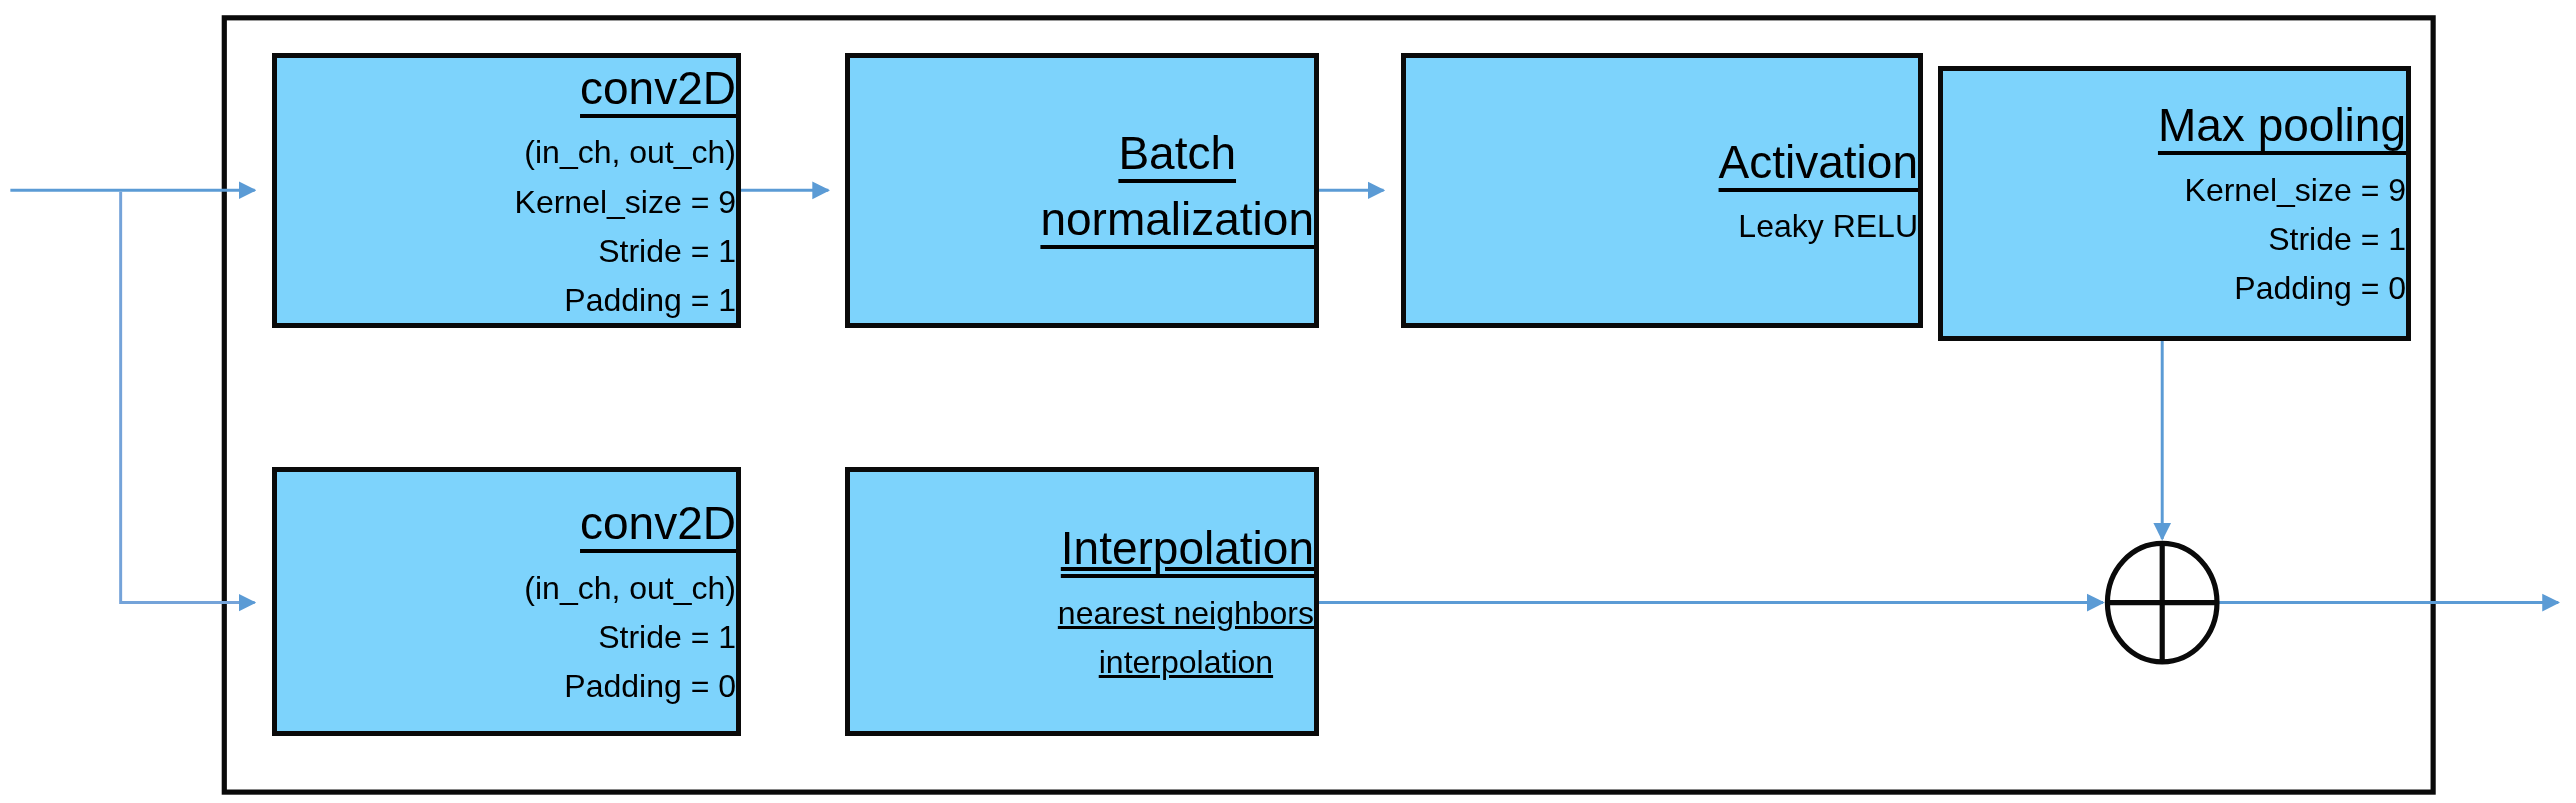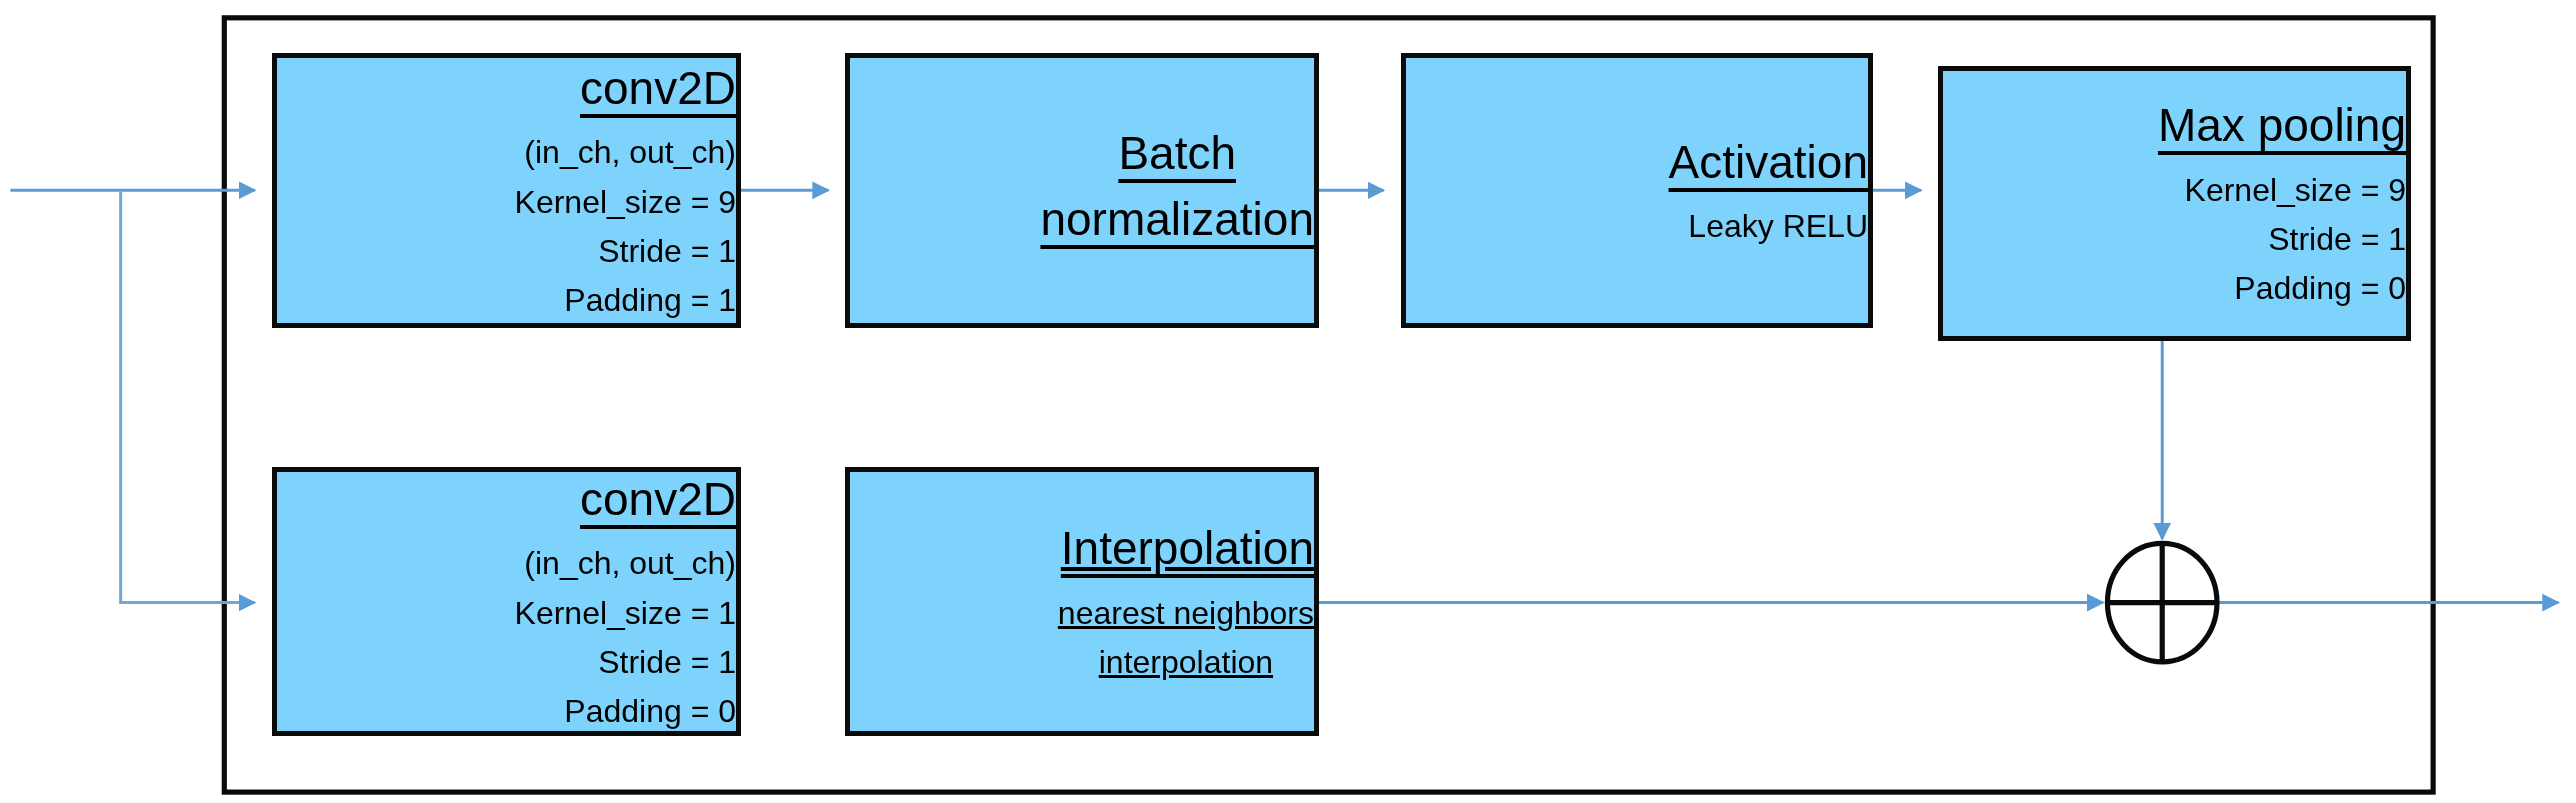--- a/index.html
+++ b/index.html
@@ -91,36 +91,35 @@
     <div class="param">Kernel_size = 9</div>
     <div class="param">Stride = 1</div>
     <div class="param">Padding = 1</div>
   </div>
 
   <div class="box" style="left:833px; top:53px; width:474px; height:275px;">
     <div class="title">Batch
 normalization</div>
   </div>
 
-  <div class="box" style="left:1389px; top:53px; width:472px; height:275px;">
+  <div class="box" style="left:1389px; top:53px; width:522px; height:275px;">
     <div class="title">Activation</div>
     <div class="param">Leaky RELU</div>
   </div>
 
   <div class="box" style="left:1926px; top:66px; width:473px; height:275px;">
     <div class="title">Max pooling</div>
     <div class="param">Kernel_size = 9</div>
     <div class="param">Stride = 1</div>
     <div class="param">Padding = 0</div>
   </div>
 
   <div class="box" style="left:260px; top:467px; width:469px; height:269px;">
     <div class="title">conv2D</div>
     <div class="param">(in_ch, out_ch)</div>
-    <div class="param">Kernel_size = 1</div>
     <div class="param">Stride = 1</div>
     <div class="param">Padding = 0</div>
   </div>
 
   <div class="box" style="left:833px; top:467px; width:474px; height:269px;text-decoration:underline;">
     <div class="title">Interpolation</div>
     <div class="param">nearest neighbors
 interpolation</div>
   </div>
 

